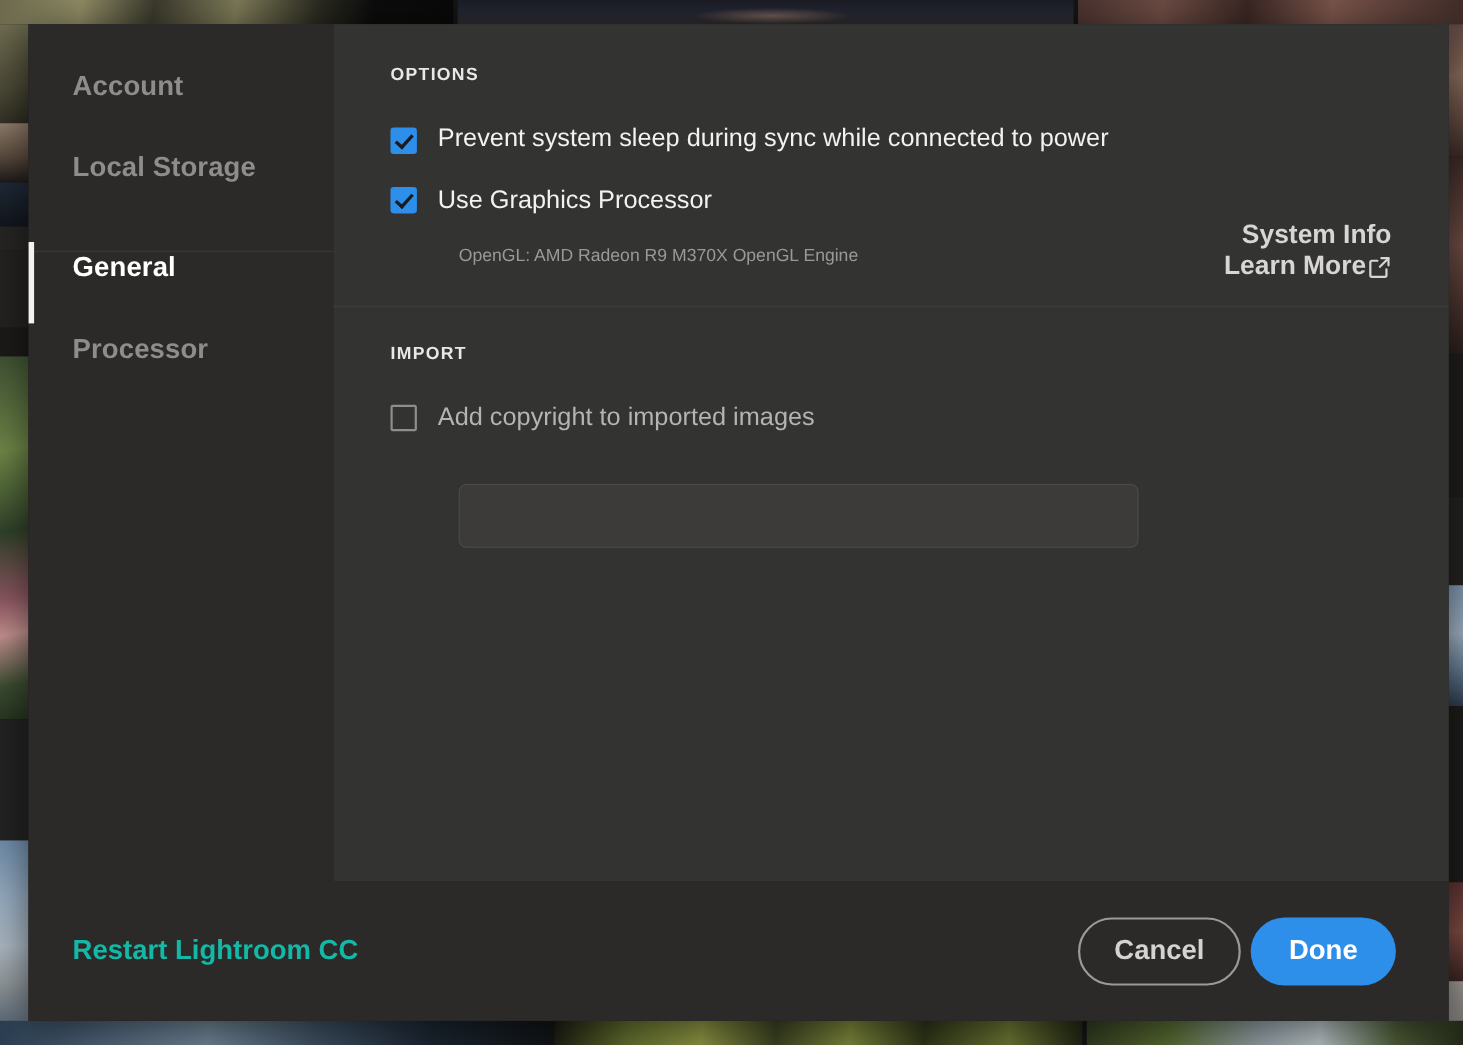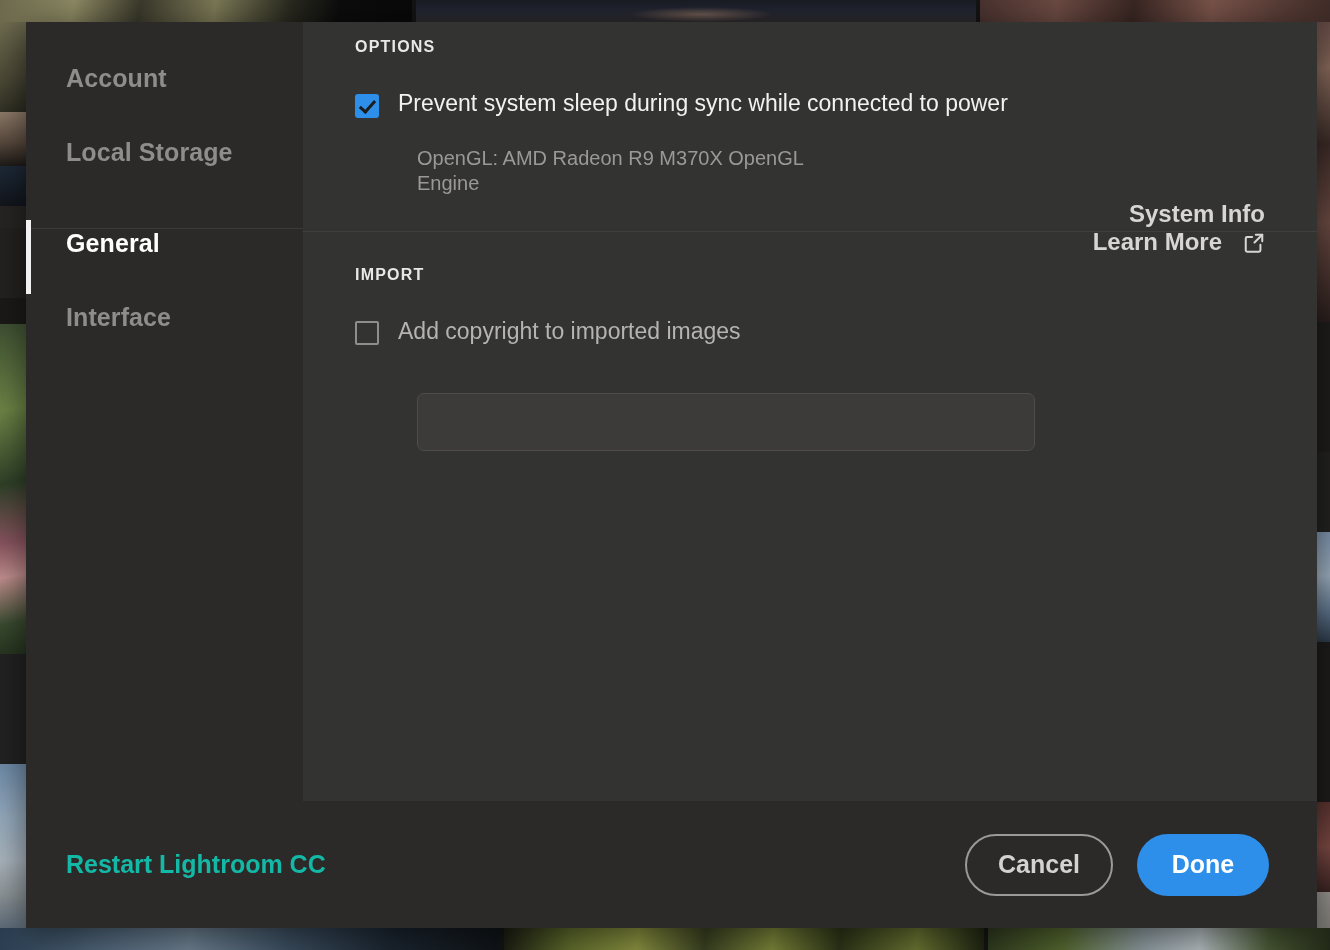--- a/index.html
+++ b/index.html
@@ -141,21 +141,21 @@
     background: #333332;
     display: flex;
     flex-direction: column;
     min-width: 0;
   }
   .section {
     padding: 0 52px 0 52px;
     box-sizing: border-box;
     position: relative;
   }
-  #options-section { padding-top: 16px; padding-bottom: 34px; }
+  #options-section { padding-top: 38px; padding-bottom: 34px; }
   #import-section  { padding-top: 34px; flex: 1 1 auto; }
   .section-divider {
     height: 1px;
     background: #403f3e;
     margin: 0;
   }
   .section-title {
     font-size: 16px;
     font-weight: 700;
     letter-spacing: 1.2px;
@@ -204,21 +204,21 @@
     line-height: 1.2;
     user-select: none;
     cursor: default;
   }
   .option-label.muted { color: #b5b4b3; }
 
   #gpu-row { display: flex; align-items: flex-start; }
   #gpu-info-text {
     margin-left: 62px;
     margin-top: 14px;
-    font-size: 20px;
+    font-size: 16px;
     color: #9a9998;
     line-height: 1.28;
     max-width: 440px;
   }
 
   
   #options-links {
     position: absolute;
     right: 52px;
     top: 178px;
@@ -231,21 +231,21 @@
     color: #d7d6d5;
     cursor: pointer;
     display: block;
     user-select: none;
   }
   #system-info-link { }
   #learn-more-link {
     display: flex;
     align-items: center;
     justify-content: flex-end;
-    gap: 21px;
+    gap: 1px;
   }
   #external-link-icon { display: inline-flex; margin-top: 2px; }
 
   #copyright-input {
     margin-left: 62px;
     margin-top: 20px;
     width: 618px;
     height: 58px;
     background: #3c3b3a;
     border: 1px solid #4d4c4b;
@@ -268,21 +268,21 @@
     padding: 0 48px 0 40px;
     box-sizing: border-box;
   }
   #restart-link {
     font-size: 25px;
     font-weight: 700;
     color: #14b8a6;
     cursor: pointer;
     user-select: none;
   }
-  #footer-buttons { display: flex; align-items: center; gap: 24px; }
+  #footer-buttons { display: flex; align-items: center; gap: 9px; }
   .btn {
     font-family: "Liberation Sans", sans-serif;
     font-size: 25px;
     font-weight: 700;
     border-radius: 60px;
     cursor: pointer;
     user-select: none;
     display: flex;
     align-items: center;
     justify-content: center;
@@ -349,34 +349,38 @@
         <span>Local Storage</span>
       </div>
 
       <div class="nav-sep"></div>
 
       <div class="nav-item selected">
         <span>General</span>
       </div>
 
       <div class="nav-item">
-        <span>Interface</span>
+        <span>Processor</span>
       </div>
     </nav>
 
     <section id="content-panel">
 
       <div class="section" id="options-section">
         <h2 class="section-title">OPTIONS</h2>
 
         <div class="option-row">
           <div class="checkbox checked"></div>
           <div class="option-label">Prevent system sleep during sync while connected to power</div>
         </div>
 
+        <div class="option-row" id="gpu-row">
+          <div class="checkbox checked"></div>
+          <div class="option-label">Use Graphics Processor</div>
+        </div>
 
         <div id="gpu-info-text">OpenGL: AMD Radeon R9 M370X OpenGL Engine</div>
 
         <div id="options-links">
           <span class="side-link" id="system-info-link">System Info</span>
 
           <span class="side-link" id="learn-more-link">
             <span>Learn More</span>
             <span id="external-link-icon">
               <svg width="22" height="22" viewBox="0 0 24 24" fill="none" stroke="#d7d6d5" stroke-width="2.2" stroke-linecap="round" stroke-linejoin="round">

